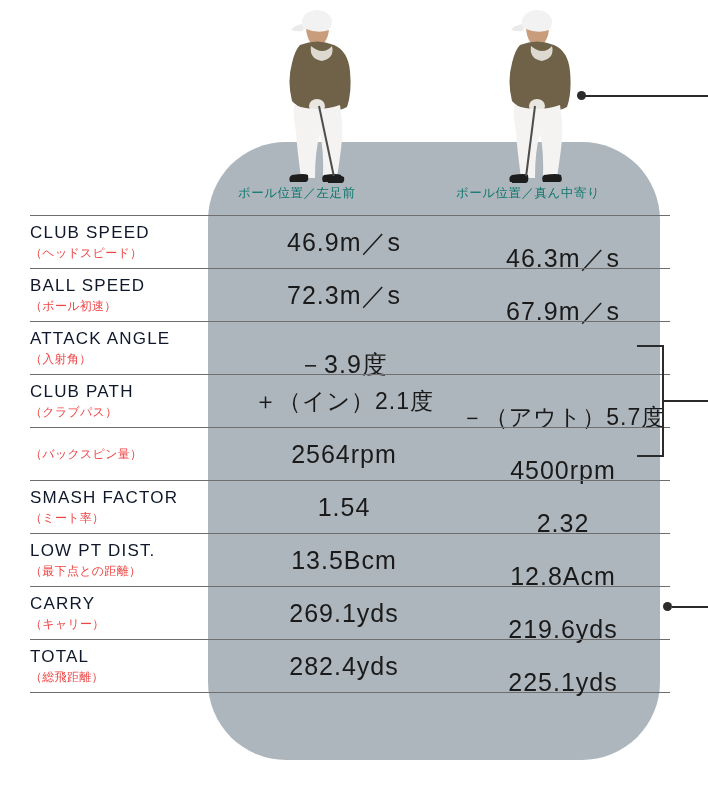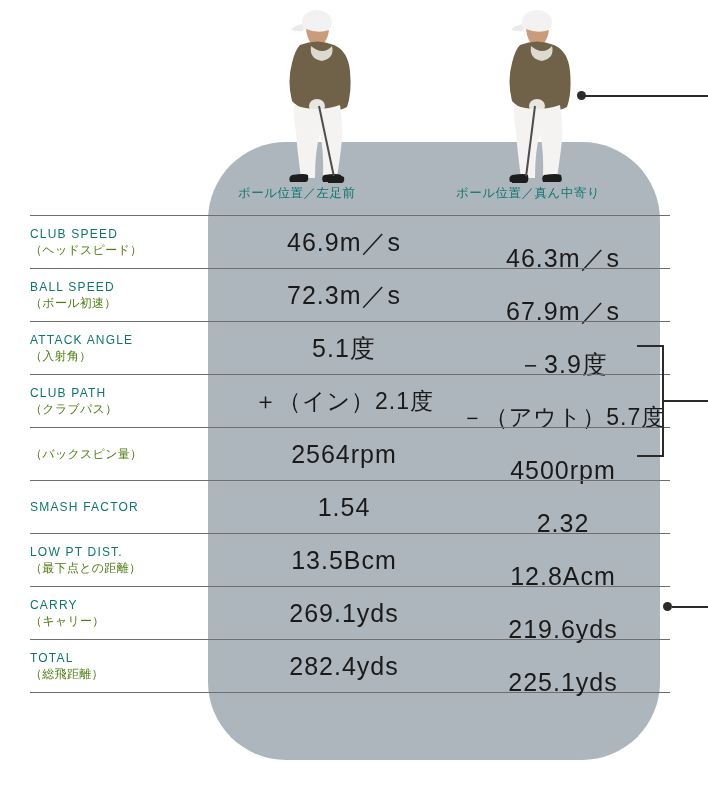--- a/index.html
+++ b/index.html
@@ -71,29 +71,29 @@
   }
   .row:last-child { border-bottom: 1px solid #6e6e6e; }
 
   .cell-label {
     width: 200px;
     box-sizing: border-box;
     padding-right: 10px;
     line-height: 1.35;
   }
   .lbl-en {
-    font-size: 12px;
+    font-size: 17px;
     letter-spacing: 1.2px;
-    color: #0f766e;
+    color: #0f172a;
     white-space: nowrap;
   }
   .lbl-ja {
     font-size: 12px;
     letter-spacing: 0.3px;
-    color: #4d7c0f;
+    color: #ef4444;
     white-space: nowrap;
   }
   .cell-val {
     width: 220px;
     box-sizing: border-box;
     padding-left: 8px;
     font-size: 25px;
     letter-spacing: 1px;
     color: #1a1a1a;
     white-space: nowrap;
@@ -200,21 +200,20 @@
     </div>
     <div class="cell-val">72.3m／s</div>
     <div class="cell-val c2">67.9m／s</div>
   </div>
 
   <div class="row">
     <div class="cell-label">
       <div class="lbl-en">ATTACK ANGLE</div>
       <div class="lbl-ja">（入射角）</div>
     </div>
-    <div class="cell-val">5.1度</div>
     <div class="cell-val c2">－3.9度</div>
   </div>
 
   <div class="row">
     <div class="cell-label">
       <div class="lbl-en">CLUB PATH</div>
       <div class="lbl-ja">（クラブパス）</div>
     </div>
     <div class="cell-val small">＋（イン）2.1度</div>
     <div class="cell-val c2 small">－（アウト）5.7度</div>
@@ -225,20 +224,21 @@
       <div class="lbl-ja">（バックスピン量）</div>
     </div>
     <div class="cell-val">2564rpm</div>
     <div class="cell-val c2">4500rpm</div>
   </div>
 
 
   <div class="row">
     <div class="cell-label">
       <div class="lbl-en">SMASH FACTOR</div>
+      <div class="lbl-ja">（ミート率）</div>
     </div>
     <div class="cell-val">1.54</div>
     <div class="cell-val c2">2.32</div>
   </div>
 
   <div class="row">
     <div class="cell-label">
       <div class="lbl-en">LOW PT DIST.</div>
       <div class="lbl-ja">（最下点との距離）</div>
     </div>

